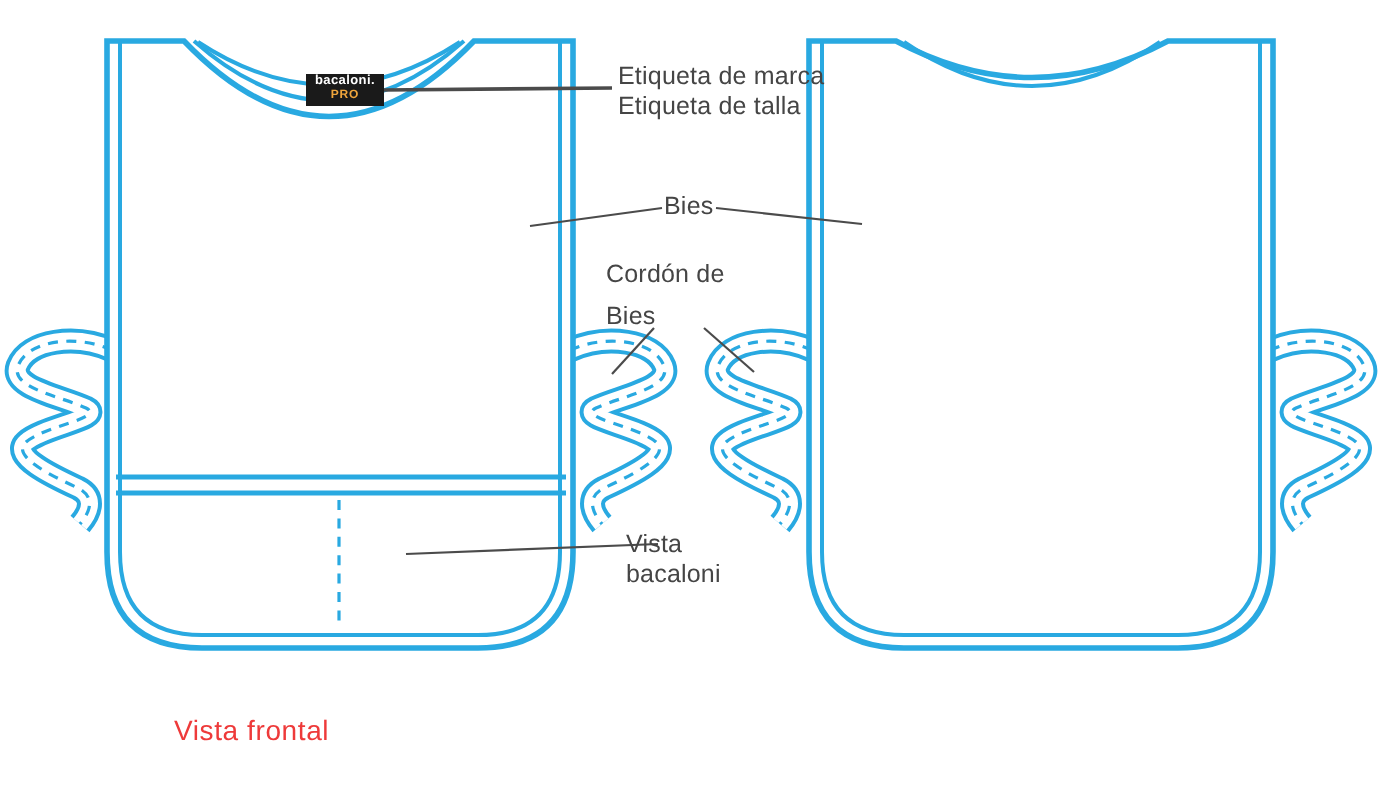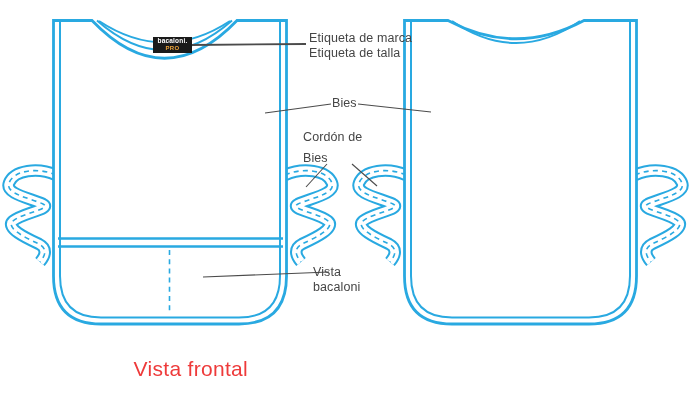--- a/index.html
+++ b/index.html
@@ -8,22 +8,22 @@
     font-family:"Liberation Sans", sans-serif;overflow:hidden;
   }
   #stage{position:absolute;left:0;top:0;width:692px;height:400px;}
   svg{position:absolute;left:0;top:0;display:block;}
   .anno{
     position:absolute;color:#454545;font-size:12.5px;line-height:14.5px;
     letter-spacing:.1px;white-space:nowrap;
   }
   .anno.center{text-align:left;}
   .caption{
-    position:absolute;color:#ee3a3a;font-size:21px;letter-spacing:.3px;
-    text-align:right;white-space:nowrap;
+    position:absolute;color:#ee3a3a;font-size:14px;letter-spacing:.3px;
+    text-align:left;white-space:nowrap;
   }
   .tag{
     position:absolute;left:153px;top:37px;width:39px;height:16px;
     background:#1a1a1a;text-align:center;overflow:hidden;
   }
   .tag-brand{color:#ffffff;font-size:6.5px;line-height:8px;font-weight:bold;letter-spacing:.2px;}
   .tag-variant{color:#f0a63c;font-size:6px;line-height:7px;font-weight:bold;letter-spacing:.4px;}
 </style>
 </head>
 <body>

